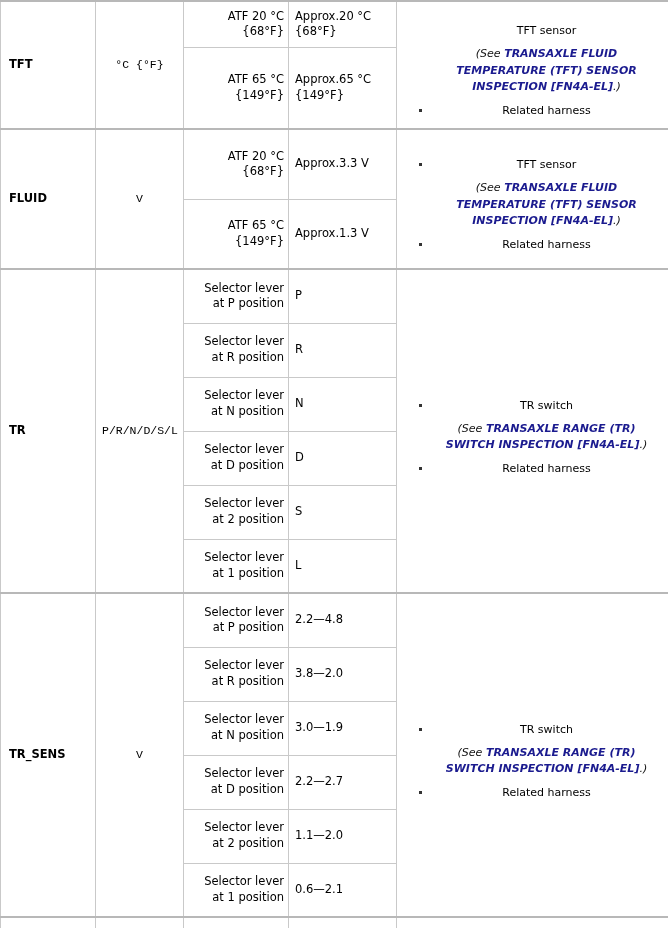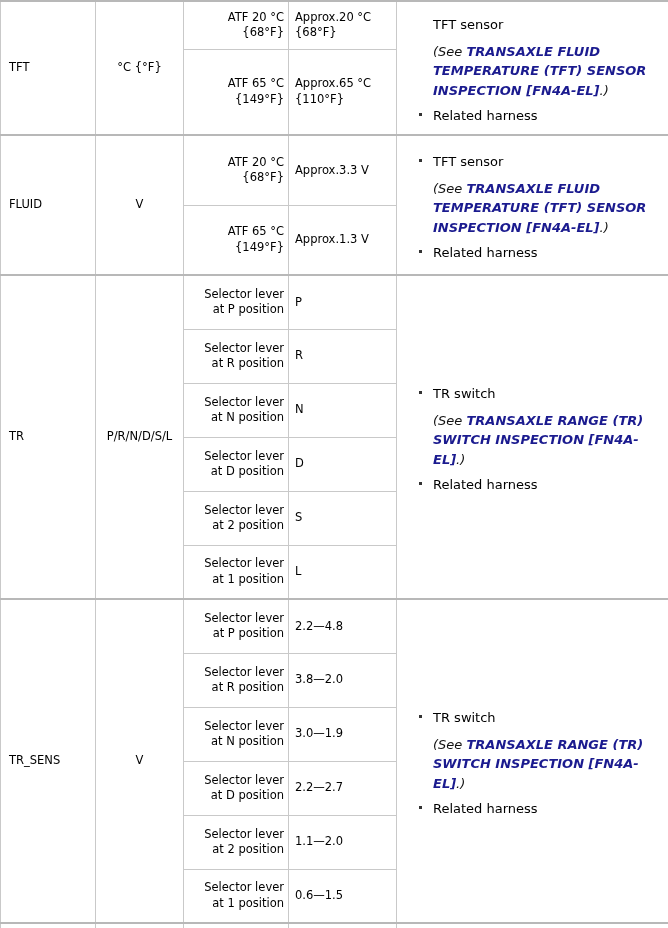--- a/index.html
+++ b/index.html
@@ -39,45 +39,47 @@
   tr.group-start > td {
     border-top: 2px solid #b8b8b8;
   }
 
   .cell-pid {
     padding: 4px 0 4px 8px;
     text-align: left;
     font-size: 11.5px;
     line-height: 1.35;
     vertical-align: middle;
+    font-weight: bold;
   }
   .cell-unit {
     padding: 0 6px;
     text-align: center;
     font-size: 11.5px;
     line-height: 1.35;
     vertical-align: middle;
+    font-family: Liberation Mono, monospace;
   }
   .cell-cond {
     padding: 6px 4px 6px 6px;
     text-align: right;
     font-size: 11.5px;
     line-height: 1.35;
     vertical-align: middle;
   }
   .cell-spec {
     padding: 6px 6px;
     font-size: 11.5px;
     line-height: 1.35;
     vertical-align: middle;
   }
   .cell-action {
-    padding: 14px 8px 6px 10px;
-    text-align: left;
-    font-size: 13px;
+    padding: 20px 8px 6px 10px;
+    text-align: center;
+    font-size: 11px;
     line-height: 1.45;
     vertical-align: middle;
   }
 
   ul.action-list {
     list-style: none;
     margin: 0;
     padding: 0;
   }
   ul.action-list > li {
@@ -127,21 +129,21 @@
         <td class="cell-action" rowspan="2">
           <ul class="action-list">
             <li class="">TFT sensor</li>
             <li class="note"><span class="paren">(See </span><span class="ref-link">TRANSAXLE FLUID TEMPERATURE (TFT) SENSOR INSPECTION [FN4A-EL]</span><span class="paren">.)</span></li>
             <li class="bulleted">Related harness</li>
           </ul>
         </td>
       </tr>
       <tr style="height: 82px;">
         <td class="cell-cond">ATF 65 °C {149°F}</td>
-        <td class="cell-spec">Approx.65 °C {110°F}</td>
+        <td class="cell-spec">Approx.65 °C {149°F}</td>
       </tr>
       <tr class="group-start" style="height: 70px;">
         <td class="cell-pid" rowspan="2">FLUID</td>
         <td class="cell-unit" rowspan="2">V</td>
         <td class="cell-cond">ATF 20 °C {68°F}</td>
         <td class="cell-spec">Approx.3.3 V</td>
         <td class="cell-action" rowspan="2">
           <ul class="action-list">
             <li class="bulleted">TFT sensor</li>
             <li class="note"><span class="paren">(See </span><span class="ref-link">TRANSAXLE FLUID TEMPERATURE (TFT) SENSOR INSPECTION [FN4A-EL]</span><span class="paren">.)</span></li>
@@ -210,21 +212,21 @@
       <tr style="height: 54px;">
         <td class="cell-cond">Selector lever at D position</td>
         <td class="cell-spec">2.2—2.7</td>
       </tr>
       <tr style="height: 54px;">
         <td class="cell-cond">Selector lever at 2 position</td>
         <td class="cell-spec">1.1—2.0</td>
       </tr>
       <tr style="height: 54px;">
         <td class="cell-cond">Selector lever at 1 position</td>
-        <td class="cell-spec">0.6—1.5</td>
+        <td class="cell-spec">0.6—2.1</td>
       </tr>
       <tr class="group-start" style="height: 16px;">
         <td class="cell-pid" rowspan="1"></td>
         <td class="cell-unit" rowspan="1"></td>
         <td class="cell-cond"></td>
         <td class="cell-spec"></td>
         <td class="cell-action" rowspan="1"></td>
       </tr>
     </tbody>
 </table>

